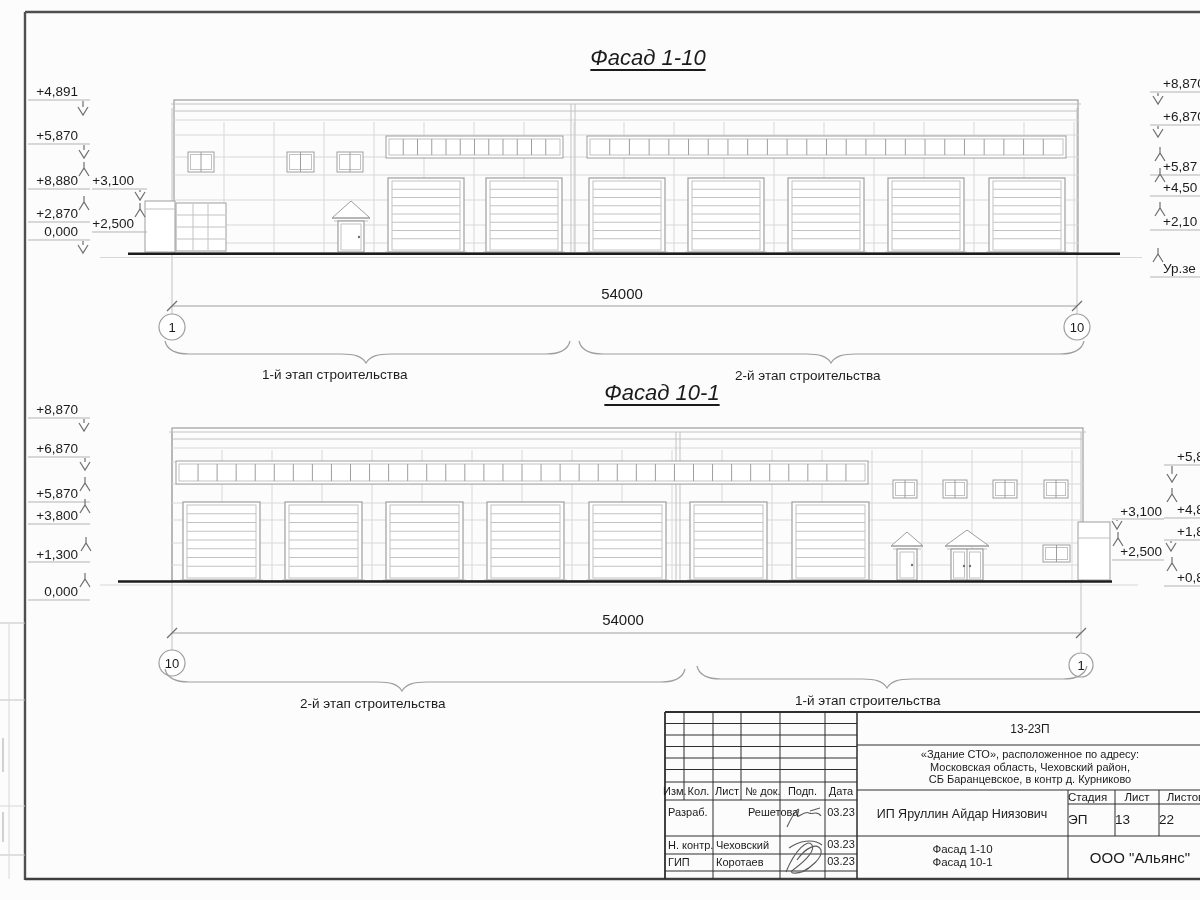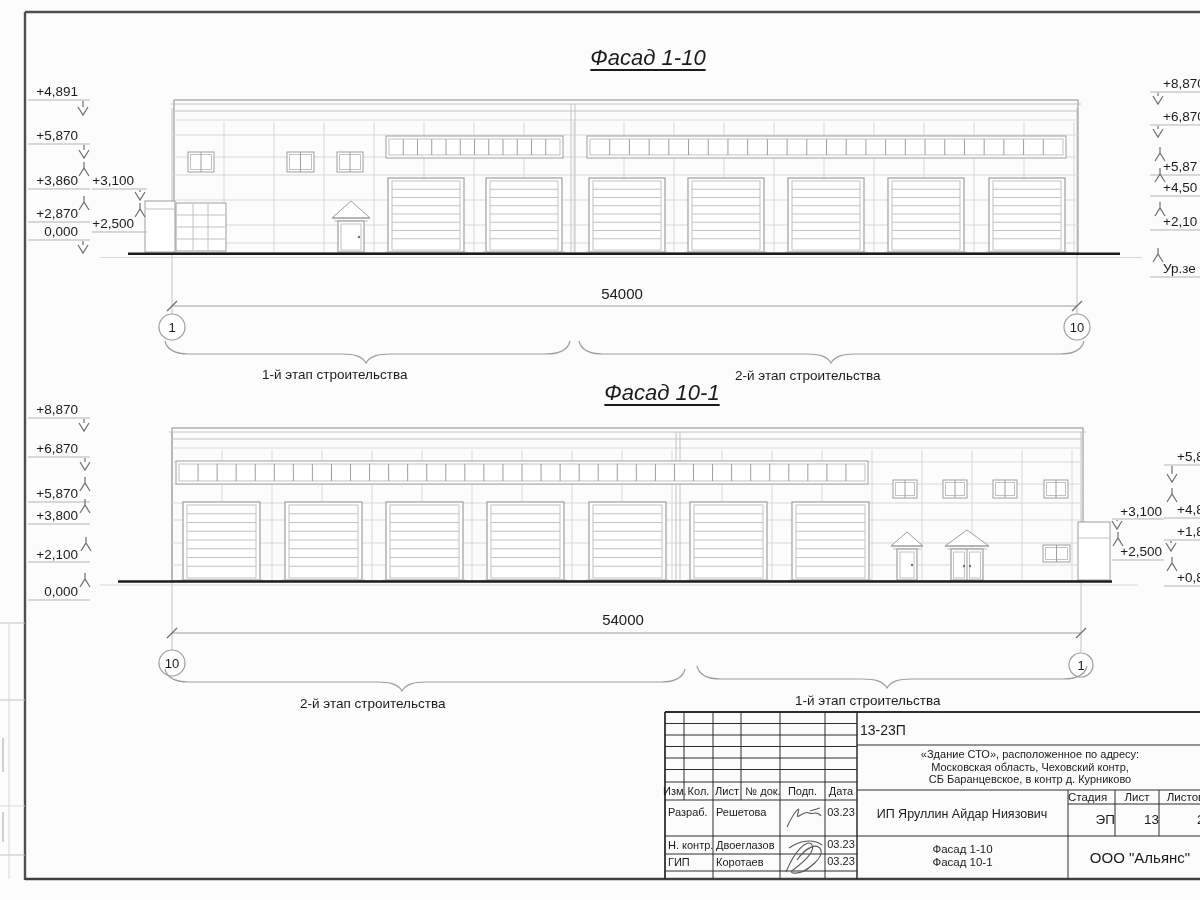--- a/index.html
+++ b/index.html
@@ -8,24 +8,24 @@
   #cv{position:absolute;left:0;top:0;}
   .txt{position:absolute;white-space:nowrap;}
   .mark{font-size:13.5px;line-height:15px;}
   .ftitle{font-size:22px;font-style:italic;text-align:center;
           text-decoration:underline;text-underline-offset:4px;}
   .dim{font-size:15px;text-align:center;}
   .stage{font-size:13.5px;text-align:left;}
   .bubble{font-size:13px;text-align:center;}
   .tb{font-size:11px;text-align:center;}
   .tb-left{font-size:11px;text-align:left;}
-  .tb-code{font-size:14px;}
+  .tb-code{font-size:12px;text-align:center;}
   .tb-addr{font-size:11px;text-align:center;}
   .tb-client{font-size:12.5px;text-align:center;}
-  .tb-val{font-size:13.5px;text-align:right;}
+  .tb-val{font-size:13.5px;text-align:left;}
   .tb-company{font-size:15px;text-align:center;}
   .tb-dn{font-size:11.5px;text-align:center;}
 </style>
 </head>
 <body>
 
 <svg id="cv" width="1200" height="900">
     <line x1="25" y1="12" x2="1200" y2="12" stroke="#4f4f4f" stroke-width="2.4"></line>
     <line x1="25" y1="12" x2="25" y2="880" stroke="#4f4f4f" stroke-width="2.4"></line>
     <line x1="25" y1="879" x2="1200" y2="879" stroke="#3f3f3f" stroke-width="2.6"></line>
@@ -477,70 +477,70 @@
 <div class="txt bubble" style="left:157px;top:656px;width:30px">10</div>
 <div class="txt bubble" style="left:1066px;top:658px;width:30px">1</div>
 
 <div class="txt stage" style="left:262px;top:367px;width:200px">1-й этап строительства</div>
 <div class="txt stage" style="left:735px;top:368px;width:200px">2-й этап строительства</div>
 <div class="txt stage" style="left:300px;top:696px;width:200px">2-й этап строительства</div>
 <div class="txt stage" style="left:795px;top:693px;width:200px">1-й этап строительства</div>
 
 <div class="txt tb-code" style="left:860px;top:722px;width:340px">13-23П</div>
 <div class="txt tb-addr" style="left:860px;top:748px;width:340px">«Здание СТО», расположенное по адресу:</div>
-<div class="txt tb-addr" style="left:860px;top:761px;width:340px">Московская область, Чеховский контр,</div>
+<div class="txt tb-addr" style="left:860px;top:761px;width:340px">Московская область, Чеховский район,</div>
 <div class="txt tb-addr" style="left:860px;top:773px;width:340px">СБ Баранцевское, в контр д. Курниково</div>
 
 <div class="txt tb" style="left:663px;top:785px;width:22px">Изм.</div>
 <div class="txt tb" style="left:684px;top:785px;width:29px">Кол.</div>
 <div class="txt tb" style="left:713px;top:785px;width:28px">Лист</div>
 <div class="txt tb" style="left:741px;top:785px;width:44px">№ док.</div>
 <div class="txt tb" style="left:780px;top:785px;width:45px">Подп.</div>
 <div class="txt tb" style="left:825px;top:785px;width:32px">Дата</div>
 
 <div class="txt tb-left" style="left:668px;top:806px;width:45px">Разраб.</div>
-<div class="txt tb-left" style="left:716px;top:806px;width:62px">Решетова</div>
+<div class="txt tb-left" style="left:748px;top:806px;width:62px">Решетова</div>
 <div class="txt tb" style="left:825px;top:806px;width:32px">03.23</div>
 <div class="txt tb-left" style="left:668px;top:839px;width:48px">Н. контр.</div>
-<div class="txt tb-left" style="left:716px;top:839px;width:62px">Двоеглазов</div>
+<div class="txt tb-left" style="left:716px;top:839px;width:62px">Чеховский</div>
 <div class="txt tb" style="left:825px;top:838px;width:32px">03.23</div>
 <div class="txt tb-left" style="left:668px;top:856px;width:45px">ГИП</div>
 <div class="txt tb-left" style="left:716px;top:856px;width:62px">Коротаев</div>
 <div class="txt tb" style="left:825px;top:855px;width:32px">03.23</div>
 
 <div class="txt tb-client" style="left:857px;top:807px;width:210px">ИП Яруллин Айдар Ниязович</div>
 
 <div class="txt tb-dn" style="left:1068px;top:791px;width:29px">Стадия</div>
 <div class="txt tb-dn" style="left:1115px;top:791px;width:44px">Лист</div>
 <div class="txt tb-dn" style="left:1159px;top:791px;width:53px">Листов</div>
 <div class="txt tb-val" style="left:1068px;top:812px;width:47px">ЭП</div>
 <div class="txt tb-val" style="left:1115px;top:812px;width:44px">13</div>
 <div class="txt tb-val" style="left:1159px;top:812px;width:53px">22</div>
 
 <div class="txt tb-dn" style="left:857px;top:843px;width:211px">Фасад 1-10</div>
 <div class="txt tb-dn" style="left:857px;top:856px;width:211px">Фасад 10-1</div>
 <div class="txt tb-company" style="left:1068px;top:849px;width:144px">ООО "Альянс"</div>
 
 <div class="txt mark" style="left: 26px; top: 84px; width: 52px; text-align: right;">+4,891</div>
 <div class="txt mark" style="left: 26px; top: 128px; width: 52px; text-align: right;">+5,870</div>
-<div class="txt mark" style="left: 26px; top: 173px; width: 52px; text-align: right;">+3,860</div>
+<div class="txt mark" style="left: 26px; top: 173px; width: 52px; text-align: right;">+8,880</div>
 <div class="txt mark" style="left: 26px; top: 206px; width: 52px; text-align: right;">+2,870</div>
 <div class="txt mark" style="left: 26px; top: 224px; width: 52px; text-align: right;">0,000</div>
 <div class="txt mark" style="left: 90px; top: 173px; width: 44px; text-align: right;">+3,100</div>
 <div class="txt mark" style="left: 90px; top: 216px; width: 44px; text-align: right;">+2,500</div>
 <div class="txt mark" style="left: 1163px; top: 76px; width: 40px; text-align: left;">+8,870</div>
 <div class="txt mark" style="left: 1163px; top: 109px; width: 40px; text-align: left;">+6,870</div>
 <div class="txt mark" style="left: 1163px; top: 159px; width: 40px; text-align: left;">+5,87</div>
 <div class="txt mark" style="left: 1163px; top: 180px; width: 40px; text-align: left;">+4,50</div>
 <div class="txt mark" style="left: 1163px; top: 214px; width: 40px; text-align: left;">+2,10</div>
 <div class="txt mark" style="left: 1163px; top: 261px; width: 40px; text-align: left;">Ур.зе</div>
 <div class="txt mark" style="left: 26px; top: 402px; width: 52px; text-align: right;">+8,870</div>
 <div class="txt mark" style="left: 26px; top: 441px; width: 52px; text-align: right;">+6,870</div>
 <div class="txt mark" style="left: 26px; top: 486px; width: 52px; text-align: right;">+5,870</div>
 <div class="txt mark" style="left: 26px; top: 508px; width: 52px; text-align: right;">+3,800</div>
-<div class="txt mark" style="left: 26px; top: 547px; width: 52px; text-align: right;">+2,100</div>
+<div class="txt mark" style="left: 26px; top: 547px; width: 52px; text-align: right;">+1,300</div>
 <div class="txt mark" style="left: 26px; top: 584px; width: 52px; text-align: right;">0,000</div>
 <div class="txt mark" style="left: 1116px; top: 504px; width: 46px; text-align: right;">+3,100</div>
 <div class="txt mark" style="left: 1116px; top: 544px; width: 46px; text-align: right;">+2,500</div>
 <div class="txt mark" style="left: 1177px; top: 449px; width: 26px; text-align: left;">+5,8</div>
 <div class="txt mark" style="left: 1177px; top: 502px; width: 26px; text-align: left;">+4,8</div>
 <div class="txt mark" style="left: 1177px; top: 524px; width: 26px; text-align: left;">+1,8</div>
 <div class="txt mark" style="left: 1177px; top: 570px; width: 26px; text-align: left;">+0,8</div>
 
 </body></html>

